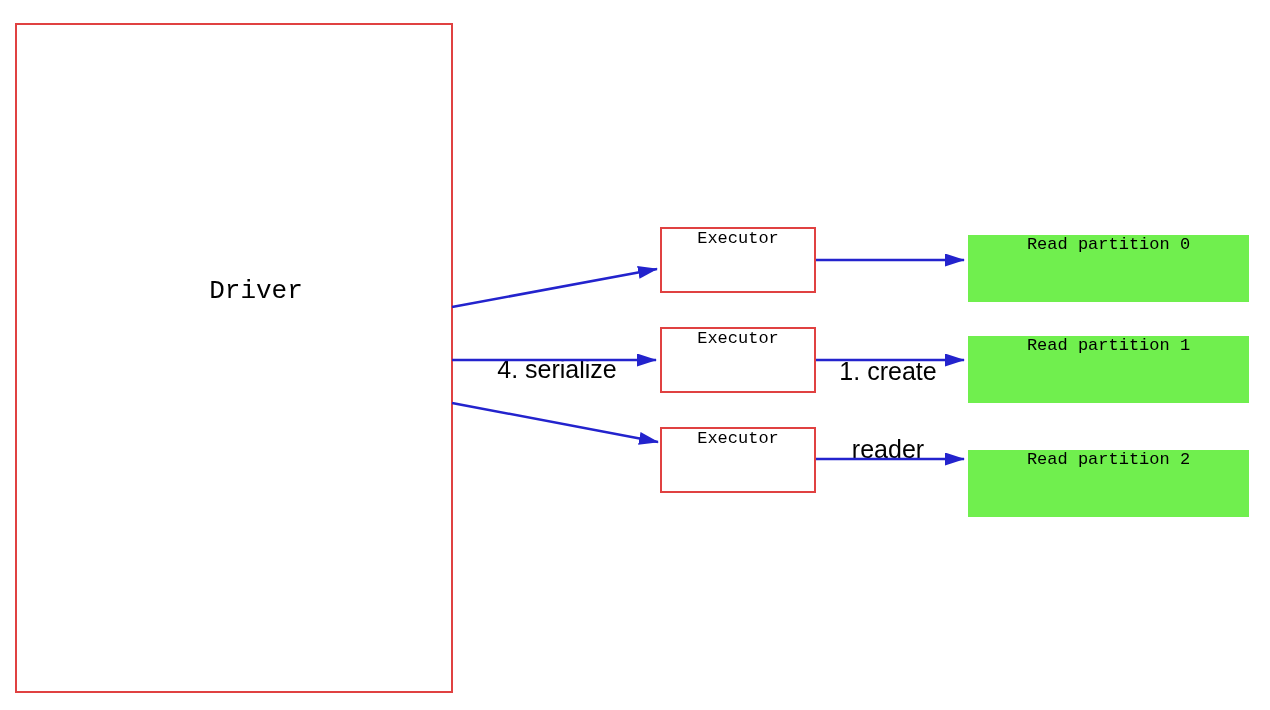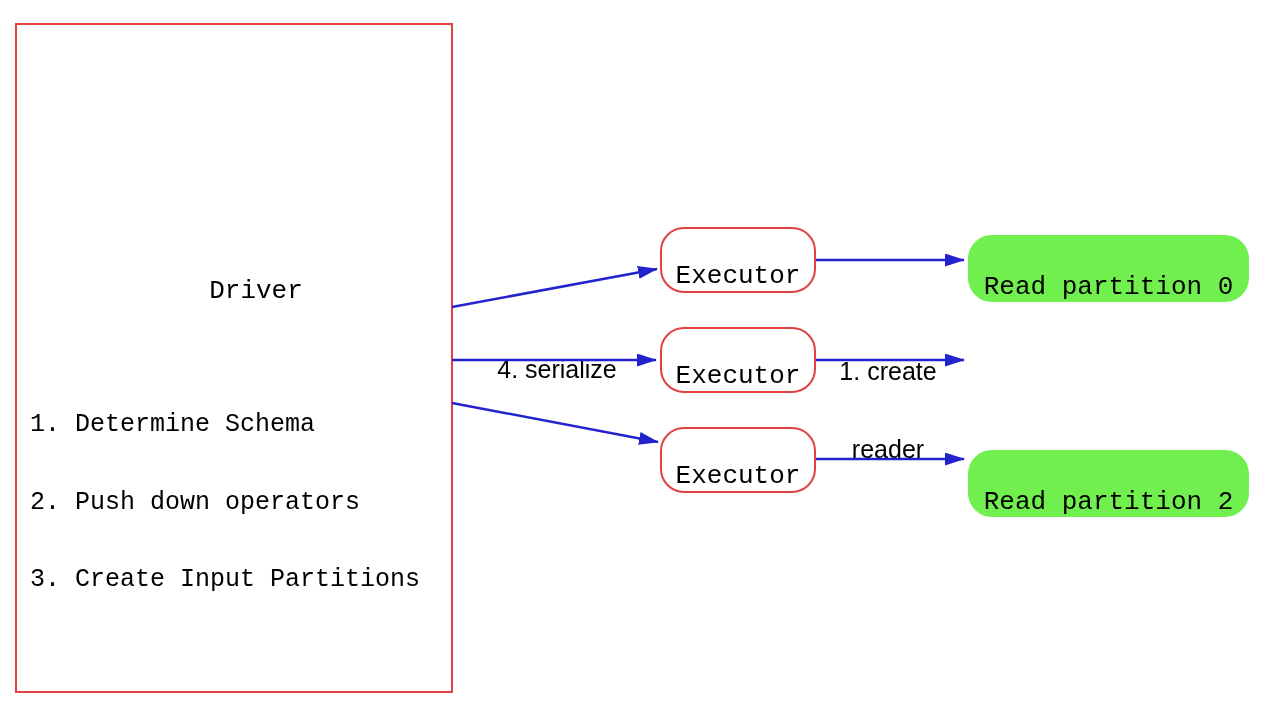--- a/index.html
+++ b/index.html
@@ -40,25 +40,24 @@
   .driver-steps{
     position:absolute;
     left:13px; top:336px;
     font-size:25px;
     line-height:25.7px;
     white-space:pre;
   }
   .node{
     position:absolute;
     display:flex;
-    align-items:flex-end;
+    align-items:flex-start;
     justify-content:center;
-    font-size:26px;
+    font-size:17px;
     white-space:pre;
-    border-radius:24px;
   }
   .executor-box{
     left:660px;
     width:156px; height:66px;
     border:2px solid var(--box-border);
     background:var(--background);
   }
   .executor-box.row-0{top:227px;}
   .executor-box.row-1{top:327px;}
   .executor-box.row-2{top:427px;}
@@ -93,39 +92,37 @@
   }
   .arrows .head{fill:var(--arrow);}
 </style>
 </head>
 <body>
 
 <div class="canvas">
 
   <div class="driver-box">
     <div class="driver-title">Driver</div>
-    <div class="driver-steps">
-      <div>1. Determine Schema</div>
-      <div>2. Push down operators</div>
-      <div>3. Create Input Partitions</div>
-    </div>
   </div>
 
   <div class="node executor-box row-0">
     <span>Executor</span>
   </div>
   <div class="node executor-box row-1">
     <span>Executor</span>
   </div>
   <div class="node executor-box row-2">
     <span>Executor</span>
   </div>
 
   <div class="node partition-box row-0">
     <span>Read partition 0</span>
+  </div>
+  <div class="node partition-box row-1">
+    <span>Read partition 1</span>
   </div>
   <div class="node partition-box row-2">
     <span>Read partition 2</span>
   </div>
 
   <div class="edge-label serialize">
     <div>4. serialize</div>
   </div>
   <div class="edge-label create-reader">
     <div>1. create</div>

